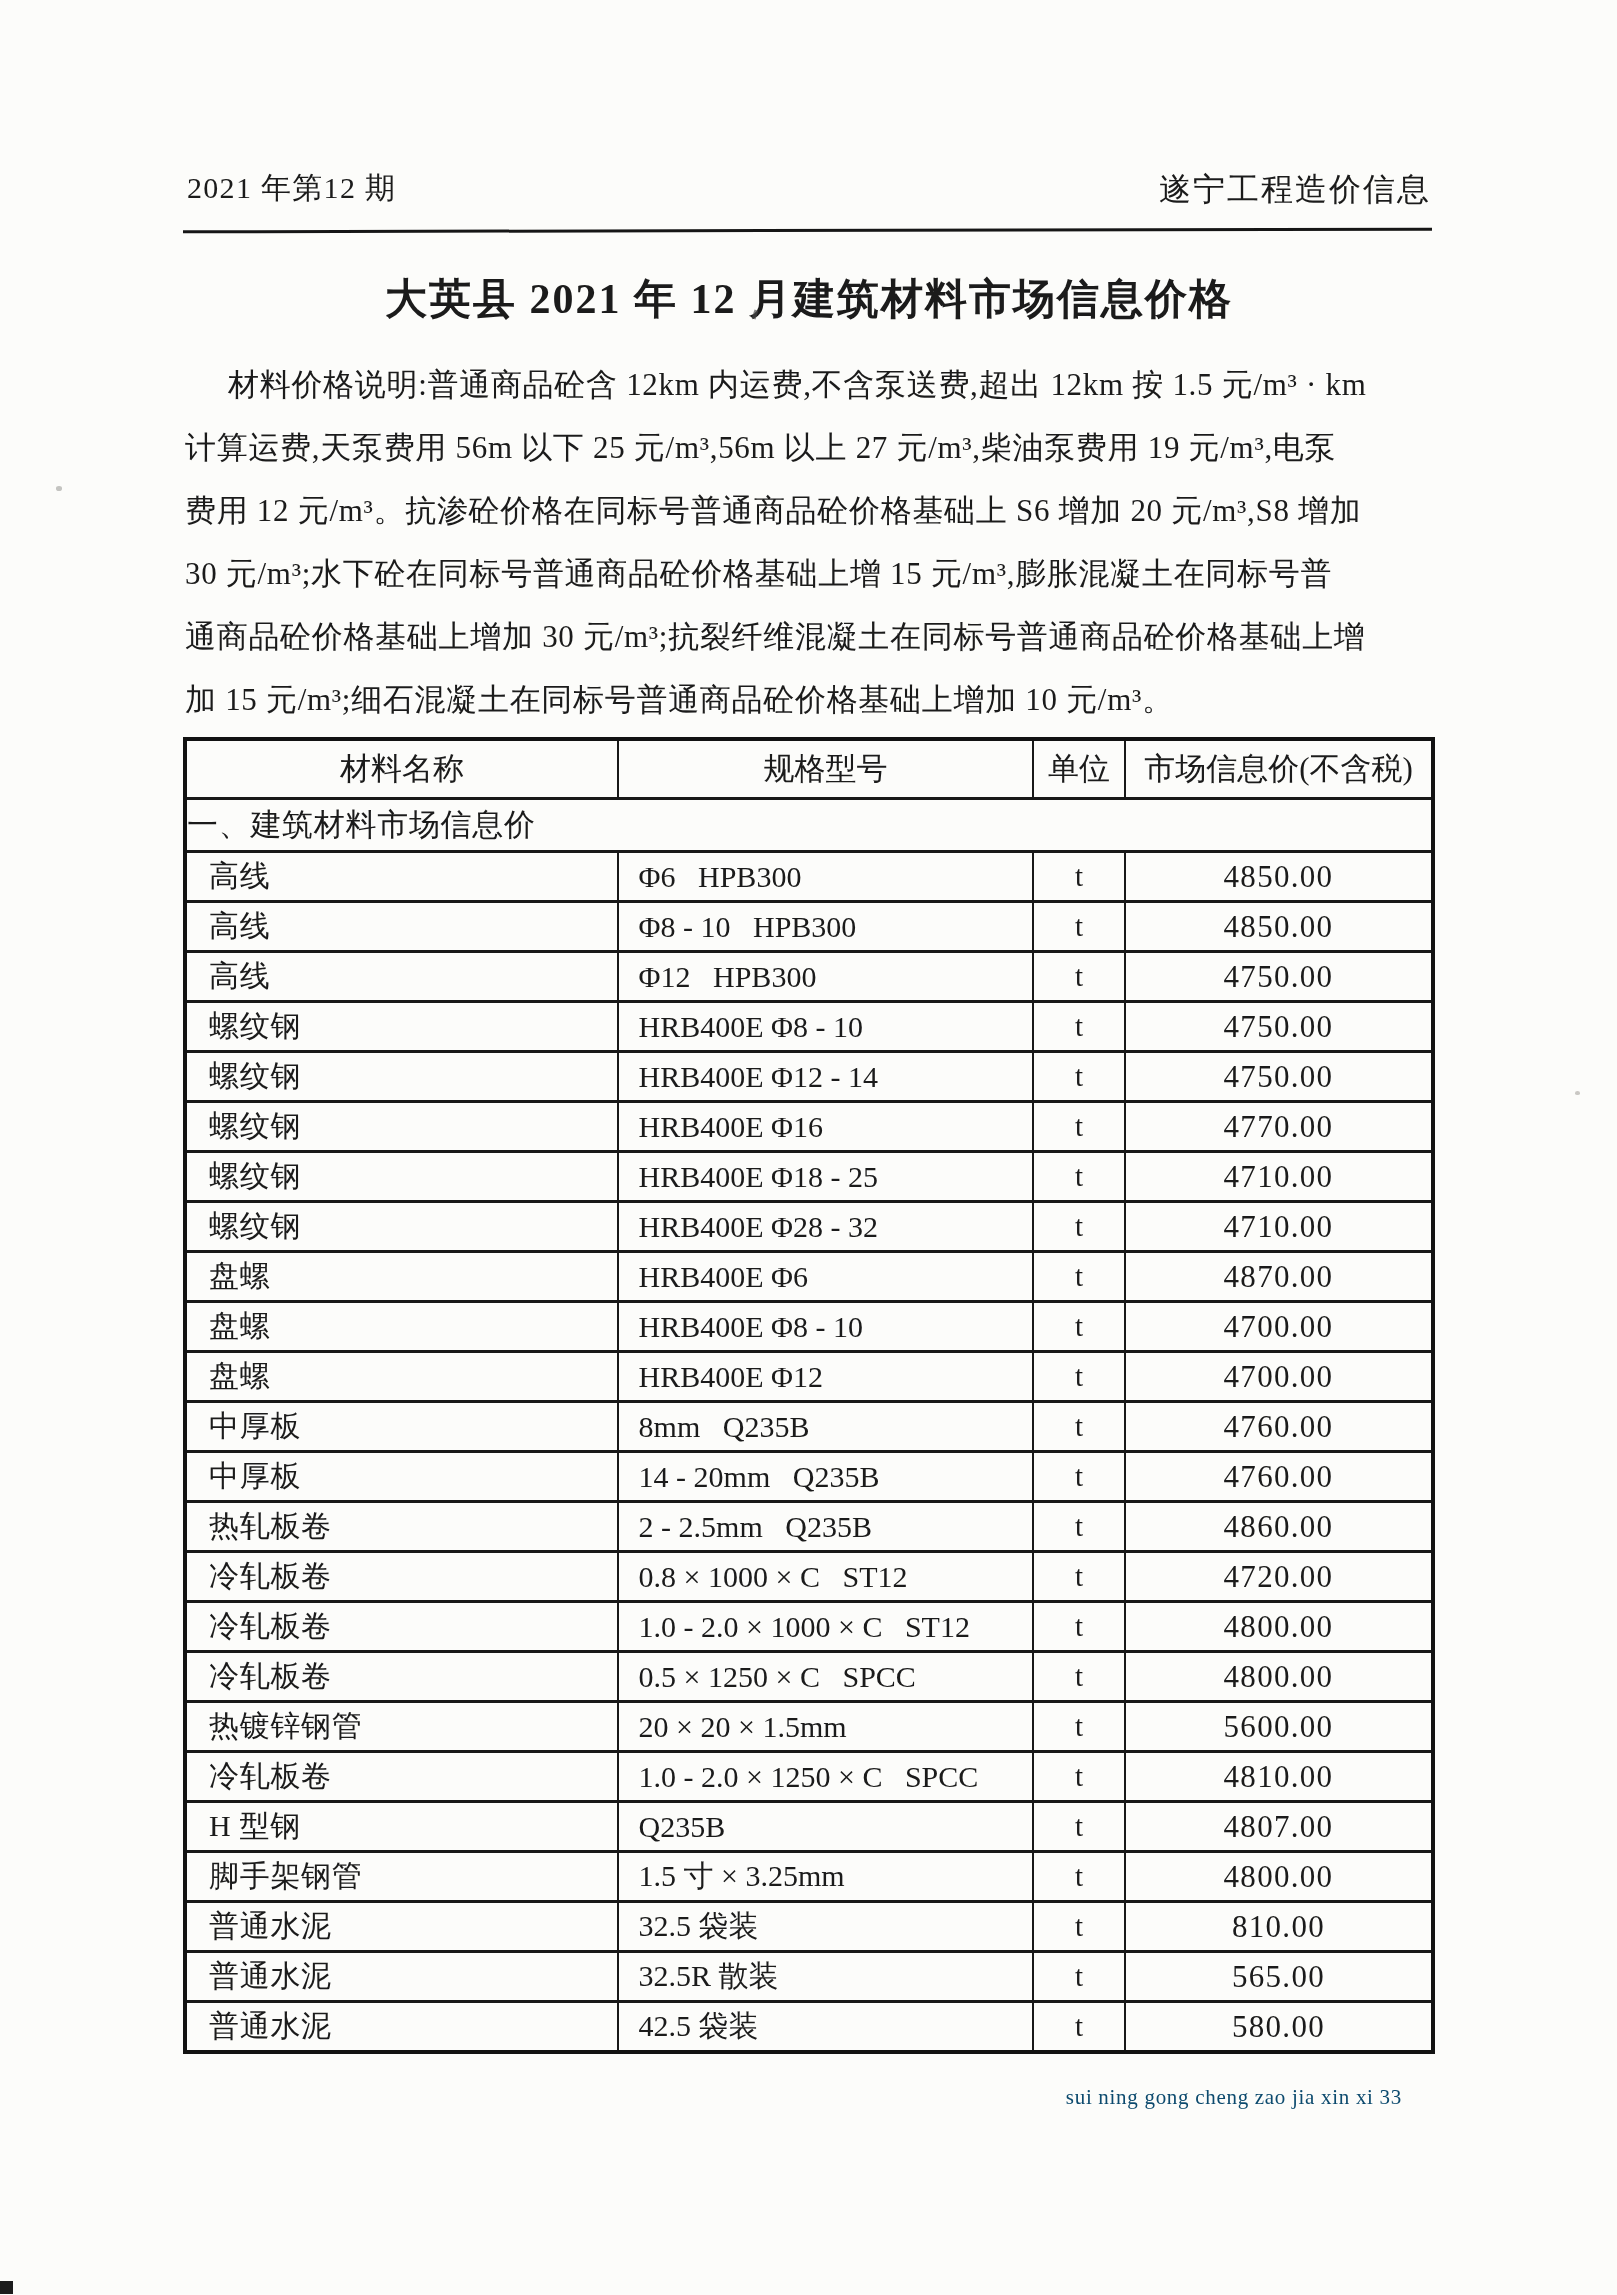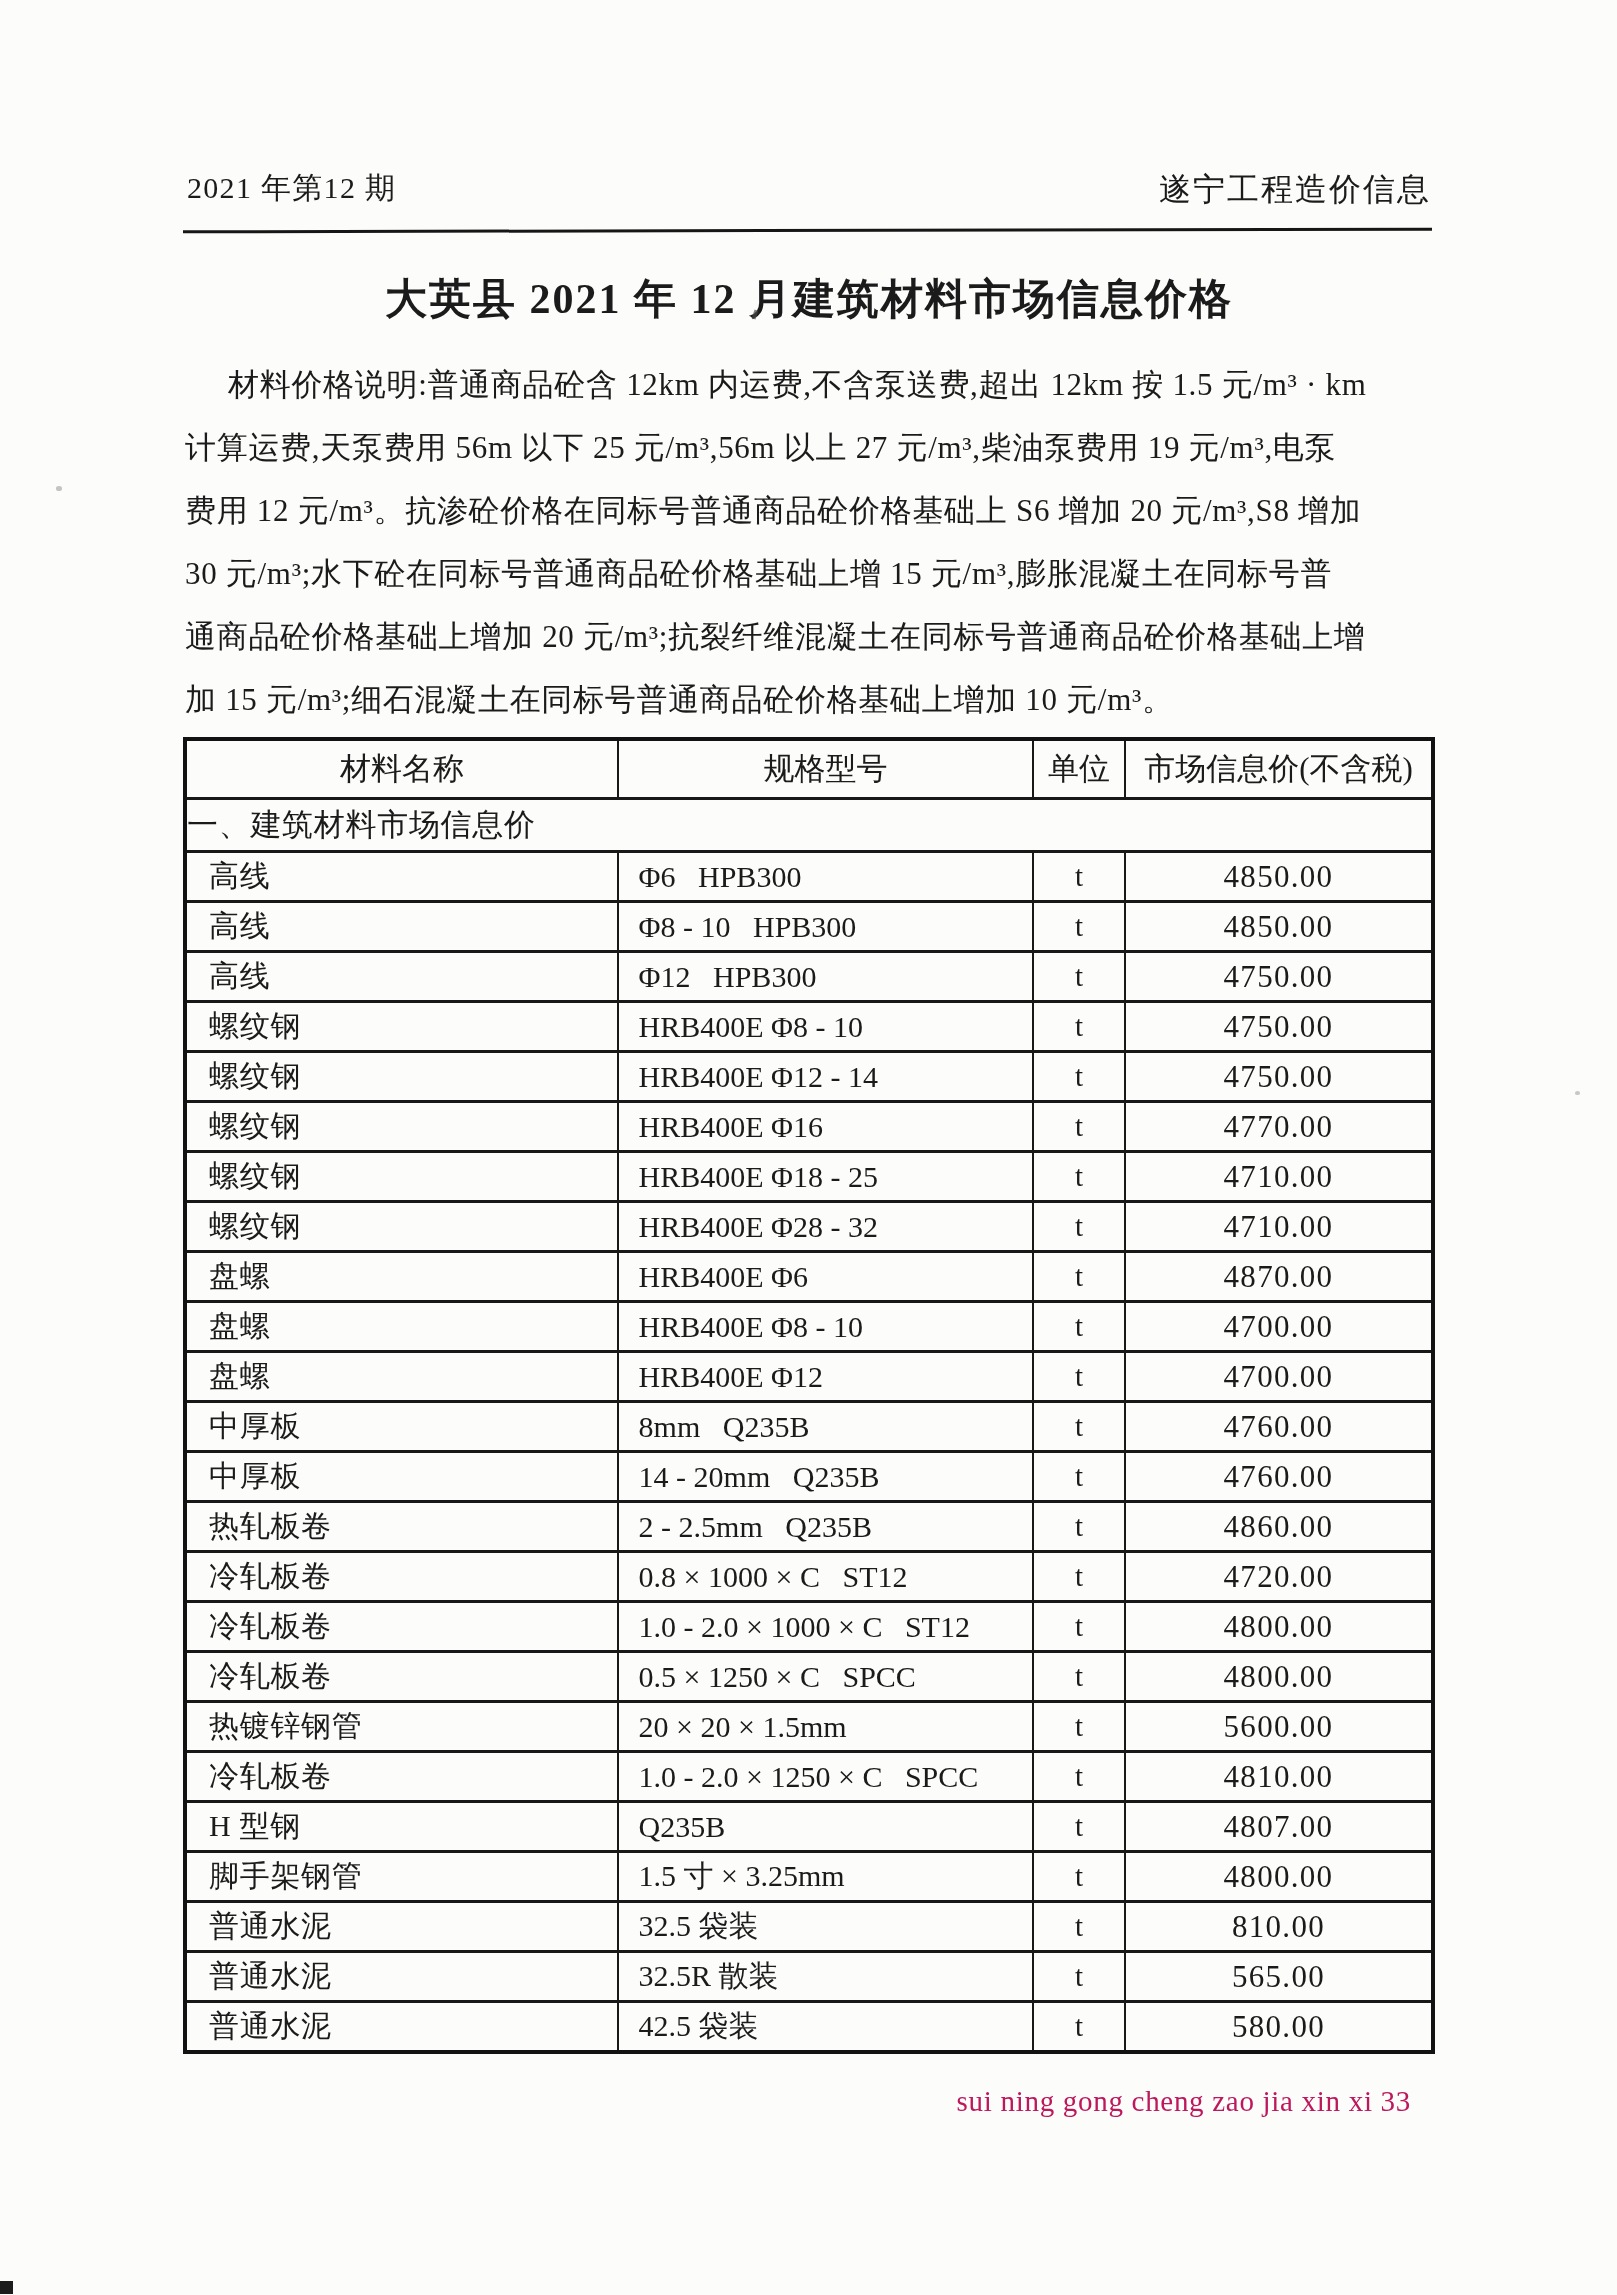--- a/index.html
+++ b/index.html
@@ -75,23 +75,23 @@
   .materials-table td.c-spec {
     font-size: 30px; padding-left: 19.6px; white-space: pre;
   }
   .materials-table td.c-unit {
     font-size: 29px; text-align: center;
   }
   .materials-table td.c-price {
     font-size: 31px; text-align: center; letter-spacing: 1.3px; white-space: pre;
   }
   .page-footer {
-    position: absolute; right: 207px; top: 2085px;
-    font-size: 29px; letter-spacing: 0.7px; white-space: pre;
-    color: #be185d;
+    position: absolute; right: 216px; top: 2085px;
+    font-size: 21px; letter-spacing: 0.7px; white-space: pre;
+    color: #0c4a6e;
   }
   
   .artifact { position: absolute; }
   .artifact.corner-mark {
     left: 0; top: 2281px; width: 13px; height: 13px; background: #1c1c1c;
   }
   .artifact.speck-1 {
     left: 753px; top: 310px; width: 3.9px; height: 9.2px; background: #4a4a4a;
     transform: rotate(18deg); opacity: .65;
   }
@@ -113,21 +113,21 @@
   <div class="header-right">遂宁工程造价信息</div>
   <div class="header-rule"></div>
 
   <div class="doc-title">大英县 2021 年 12 月建筑材料市场信息价格</div>
 
   <div class="intro">
     <div class="intro-line indent">材料价格说明:普通商品砼含 12km 内运费,不含泵送费,超出 12km 按 1.5 元/m³ · km</div>
     <div class="intro-line">计算运费,天泵费用 56m 以下 25 元/m³,56m 以上 27 元/m³,柴油泵费用 19 元/m³,电泵</div>
     <div class="intro-line">费用 12 元/m³。抗渗砼价格在同标号普通商品砼价格基础上 S6 增加 20 元/m³,S8 增加</div>
     <div class="intro-line">30 元/m³;水下砼在同标号普通商品砼价格基础上增 15 元/m³,膨胀混凝土在同标号普</div>
-    <div class="intro-line">通商品砼价格基础上增加 20 元/m³;抗裂纤维混凝土在同标号普通商品砼价格基础上增</div>
+    <div class="intro-line">通商品砼价格基础上增加 30 元/m³;抗裂纤维混凝土在同标号普通商品砼价格基础上增</div>
     <div class="intro-line">加 15 元/m³;细石混凝土在同标号普通商品砼价格基础上增加 10 元/m³。</div>
   </div>
 
   <table class="materials-table">
     <colgroup>
       <col class="c1">
         <col class="c2">
         <col class="c3">
         <col class="c4">
     </colgroup>

